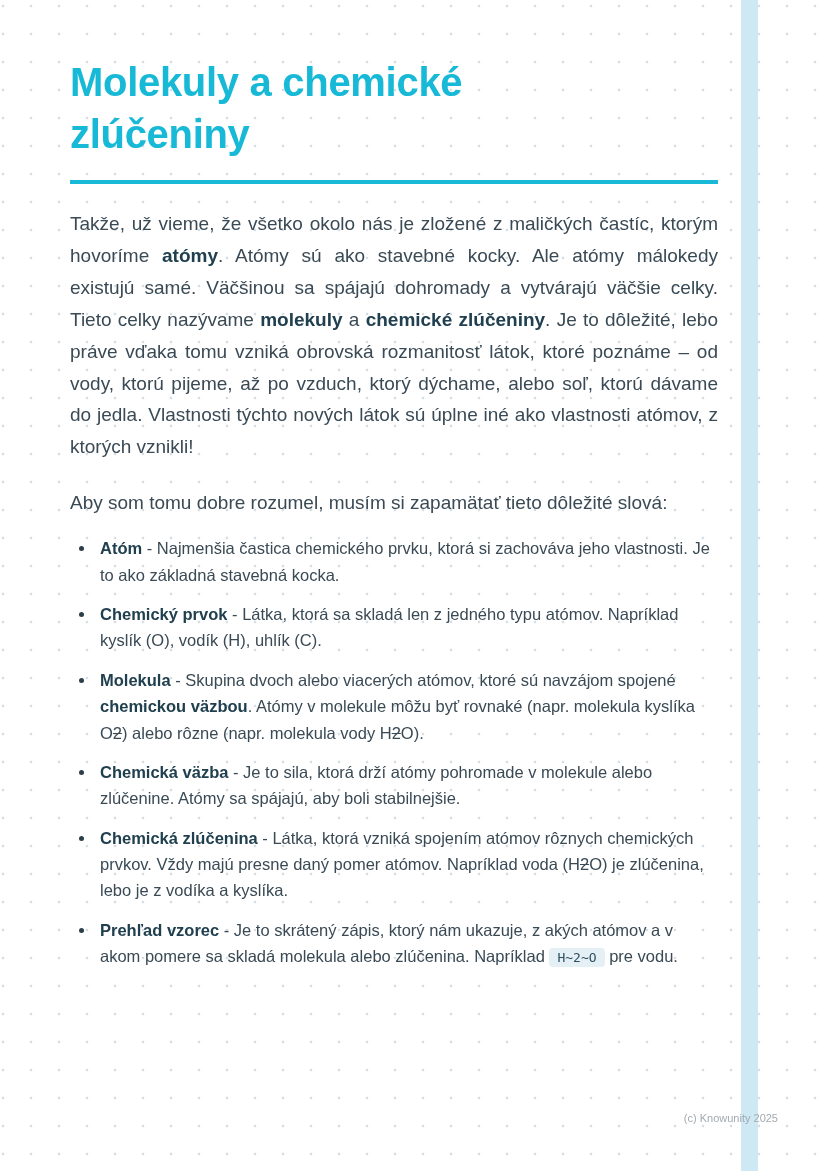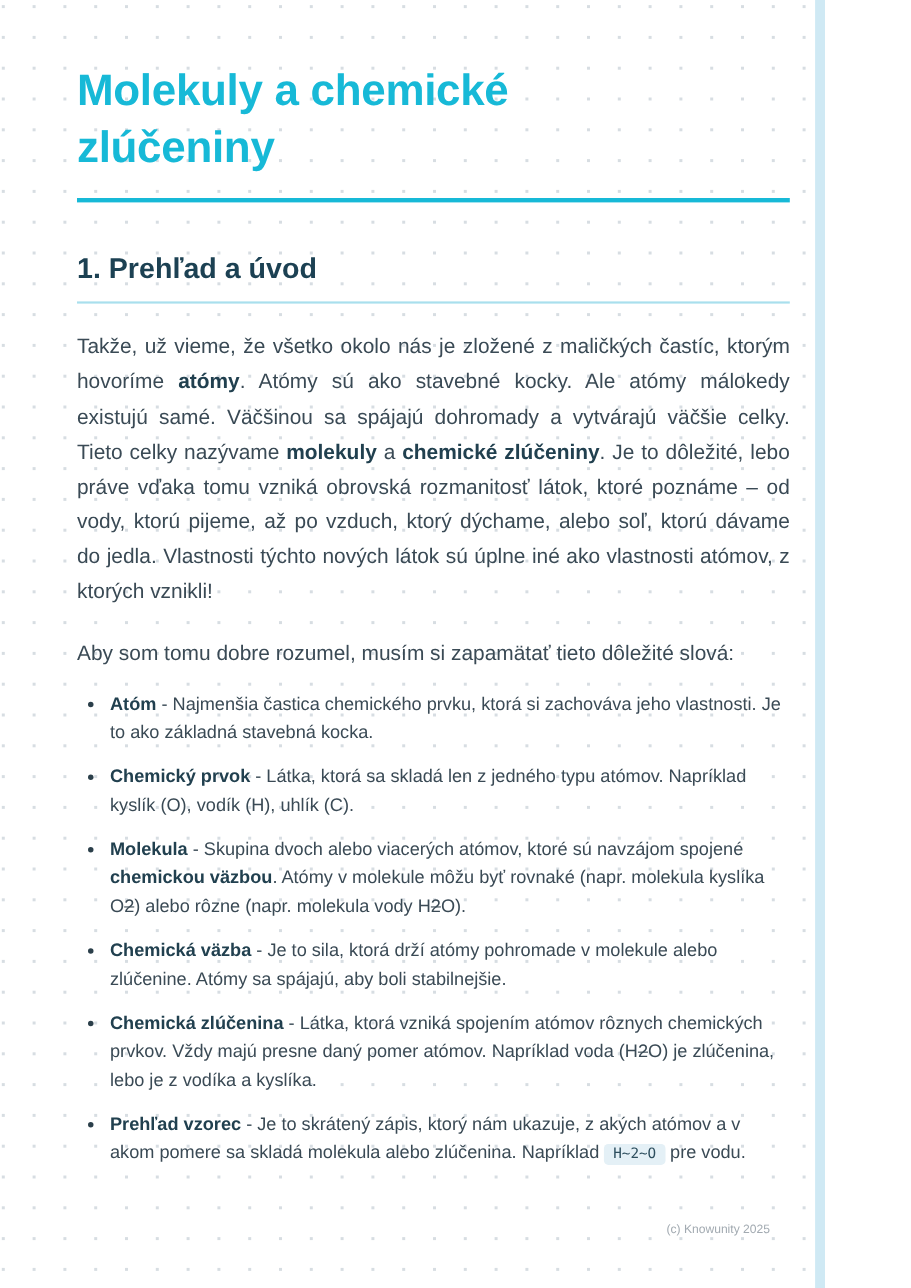--- a/index.html
+++ b/index.html
@@ -3,21 +3,21 @@
 <meta charset="utf-8">
 <style>
   * { box-sizing: border-box; margin: 0; padding: 0; }
   html, body {
     width: 828px; height: 1171px;
     overflow: hidden;
     background: #ffffff;
   }
   .page {
     position: relative;
-    width: 750px;
+    width: 828px;
     height: 1171px;
     font-family: "Liberation Sans", sans-serif;
     background-color: #ffffff;
     background-image: radial-gradient(circle, var(--dot_grid, #d7dde2) 1.5px, transparent 1.6px);
     background-size: 28px 28px;
     background-position: 17px 20px;
     overflow: hidden;
   }
   .stripe {
     position: absolute;
@@ -102,21 +102,20 @@
 
 <div class="page">
   <div class="stripe"></div>
 
   <main class="content">
     <h1 class="title"><span>Molekuly a chemické</span><br><span>zlúčeniny</span></h1>
 
     <hr class="title-rule">
 
     <section class="s1">
-      <h2 class="section-heading">1. Prehľad a úvod</h2>
       <p class="para justify"><span>Takže, už vieme, že všetko okolo nás je zložené z maličkých častíc, ktorým hovoríme </span><span class="b">atómy</span><span>. Atómy sú ako stavebné kocky. Ale atómy málokedy existujú samé. Väčšinou sa spájajú dohromady a vytvárajú väčšie celky. Tieto celky nazývame </span><span class="b">molekuly</span><span> a </span><span class="b">chemické zlúčeniny</span><span>. Je to dôležité, lebo práve vďaka tomu vzniká obrovská rozmanitosť látok, ktoré poznáme – od vody, ktorú pijeme, až po vzduch, ktorý dýchame, alebo soľ, ktorú dávame do jedla. Vlastnosti týchto nových látok sú úplne iné ako vlastnosti atómov, z ktorých vznikli!</span></p>
     </section>
 
     <section class="s2">
       <p class="para">Aby som tomu dobre rozumel, musím si zapamätať tieto dôležité slová:</p>
       <ul class="def-list" id="deflist">
           <li><span class="b">Atóm</span><span> - Najmenšia častica chemického prvku, ktorá si zachováva jeho vlastnosti. Je to ako základná stavebná kocka.</span></li>
           <li><span class="b">Chemický prvok</span><span> - Látka, ktorá sa skladá len z jedného typu atómov. Napríklad kyslík (O), vodík (H), uhlík (C).</span></li>
           <li><span class="b">Molekula</span><span> - Skupina dvoch alebo viacerých atómov, ktoré sú navzájom spojené </span><span class="b">chemickou väzbou</span><span>. Atómy v molekule môžu byť rovnaké (napr. molekula kyslíka O</span><span class="st">2</span><span>) alebo rôzne (napr. molekula vody H</span><span class="st">2</span><span>O).</span></li>
           <li><span class="b">Chemická väzba</span><span> - Je to sila, ktorá drží atómy pohromade v molekule alebo zlúčenine. Atómy sa spájajú, aby boli stabilnejšie.</span></li>

